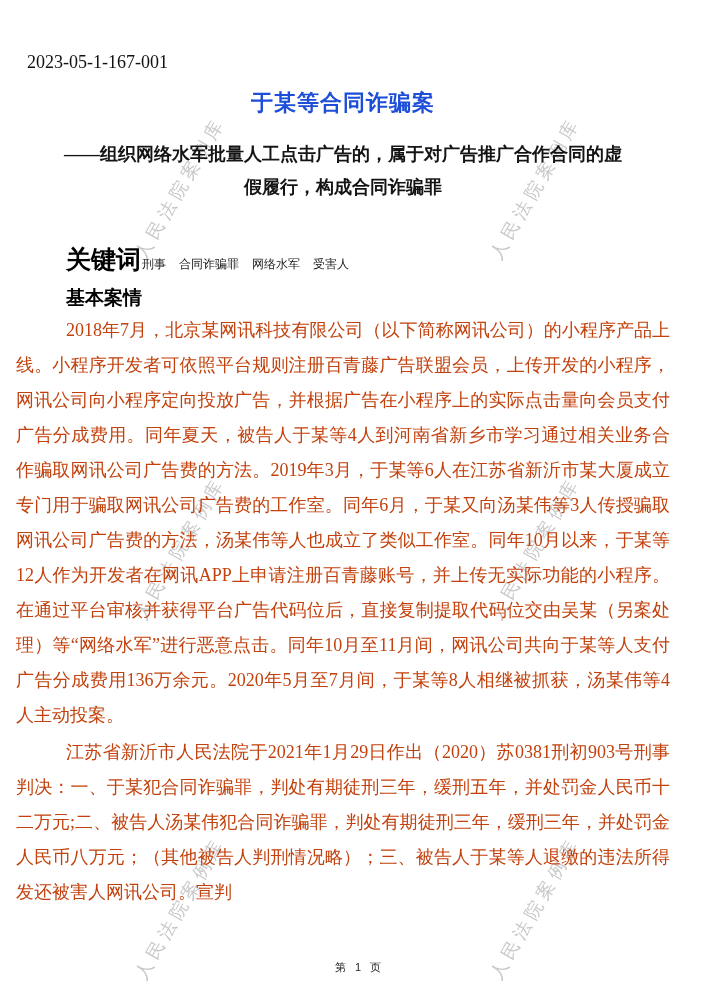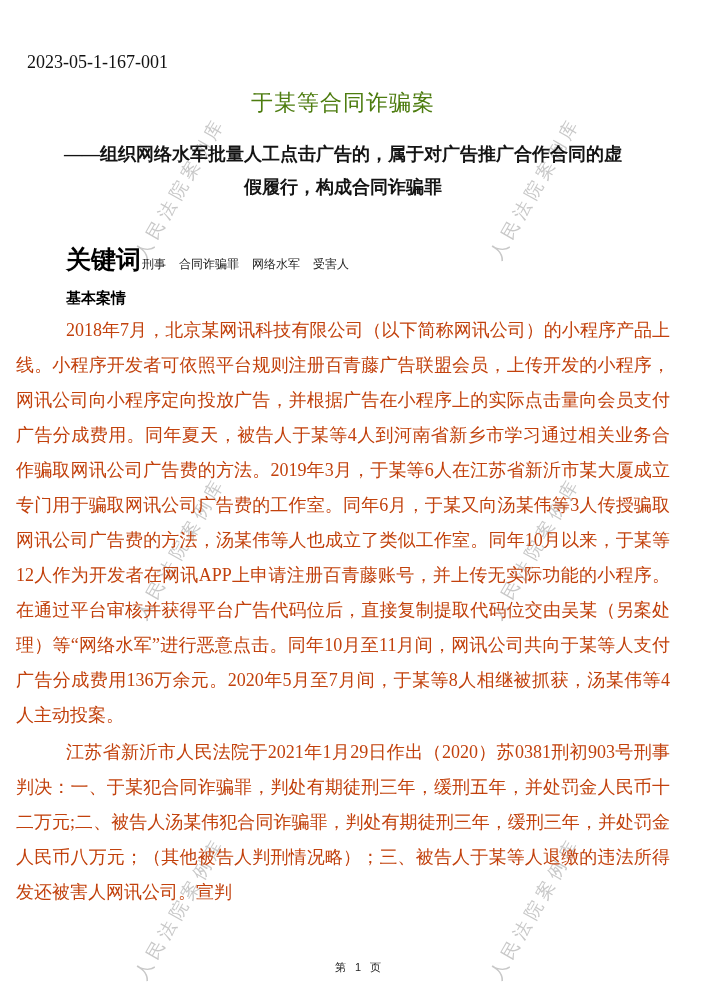--- a/index.html
+++ b/index.html
@@ -49,23 +49,23 @@
   .doc-number {
     margin-left: 11px;
     font-size: 18px;
     line-height: 24px;
     color: #111111;
   }
   .case-title {
     margin: 14px 0 0 0;
     text-align: center;
     font-size: 22px;
-    font-weight: 400;
+    font-weight: 700;
     line-height: 30px;
-    color: #4d7c0f;
+    color: #1d4ed8;
     letter-spacing: 1px;
   }
   .case-subtitle {
     width: 566px;
     margin: 20px auto 0 auto;
     text-align: center;
     font-size: 18px;
     font-weight: 700;
     line-height: 33px;
     color: #141414;
@@ -83,21 +83,21 @@
     margin-right: 1px;
   }
   .kw-value {
     font-size: 12px;
     word-spacing: 10px;
     color: #1a1a1a;
   }
   .section-heading {
     margin: 8px 0 0 50px;
     font-family: "Liberation Sans", "DejaVu Sans", sans-serif;
-    font-size: 15px;
+    font-size: 19px;
     font-weight: 700;
     line-height: 26px;
     color: #000000;
   }
   .body-para {
     margin: 2px 0 0 0;
     font-size: 18px;
     line-height: 35px;
     text-align: justify;
     text-indent: 50px;

